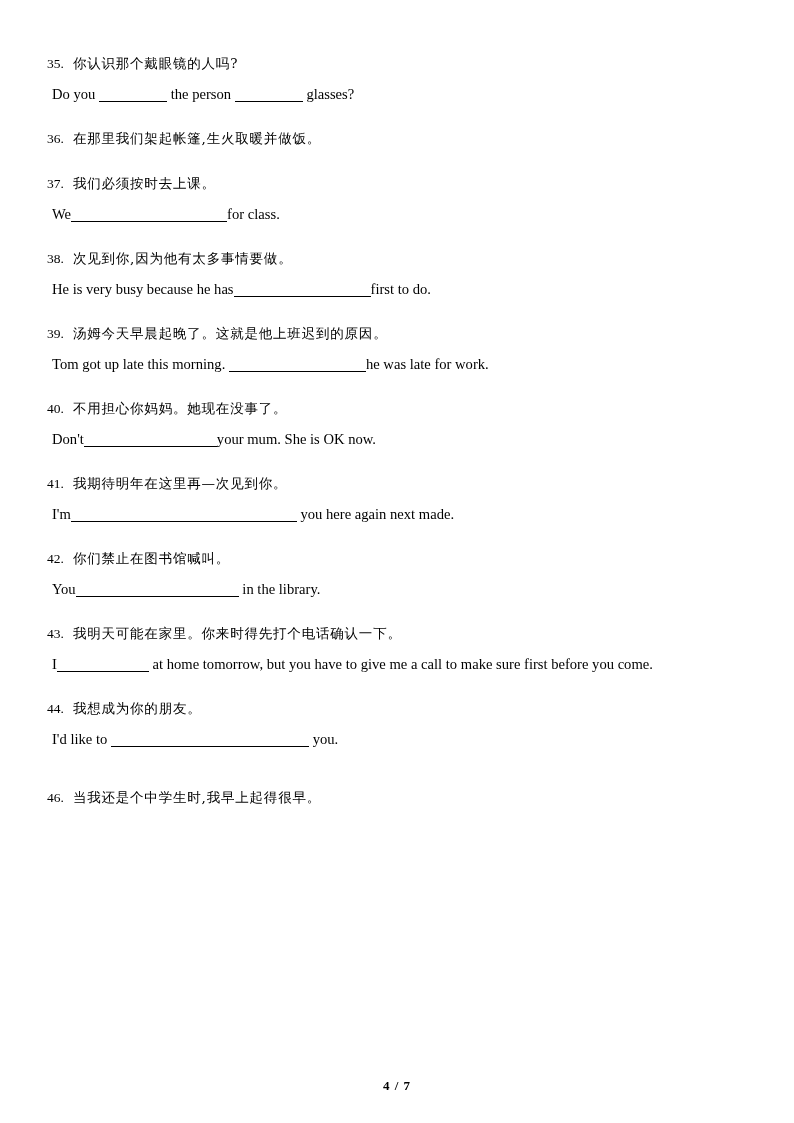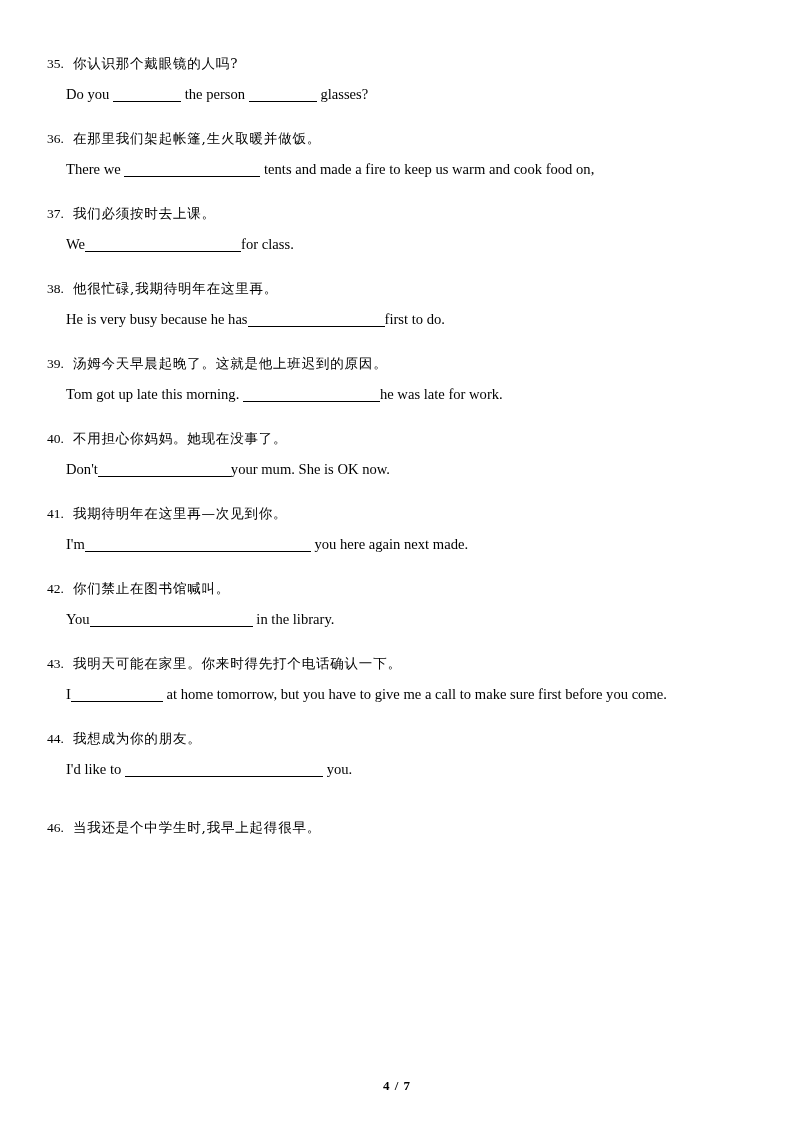--- a/index.html
+++ b/index.html
@@ -43,21 +43,21 @@
   }
   .zh-num {
     font-family: "Liberation Serif", "DejaVu Serif", serif;
     letter-spacing: 0;
   }
   .zh-gap {
     display: inline-block;
     width: 9px;
   }
   .en-line {
-    margin-left: 19px;
+    margin-left: 5px;
     font-family: "Liberation Serif", "DejaVu Serif", serif;
     font-size: 14.6px;
     line-height: 30px;
     white-space: nowrap;
   }
   .item-spacer { height: 14px; }
 
   
   .blank {
     display: inline-block;
@@ -84,30 +84,29 @@
 
 <div class="page">
   <div class="content">
       <div class="item">
         <div class="zh-line"><span class="zh-num">35.</span><span class="zh-gap"></span><span>你认识那个戴眼镜的人吗?</span></div>
         <div class="en-line"><span>Do you</span>&nbsp;<span class="blank" style="width: 68px;"></span>&nbsp;<span>the person</span>&nbsp;<span class="blank" style="width: 68px;"></span>&nbsp;<span>glasses?</span></div>
       </div>
       <div class="item-spacer"></div>
       <div class="item">
         <div class="zh-line"><span class="zh-num">36.</span><span class="zh-gap"></span><span>在那里我们架起帐篷,生火取暖并做饭。</span></div>
-        <div class="en-line"><span>There we</span>&nbsp;<span class="blank" style="width: 136px;"></span>&nbsp;<span>tents and made a fire to keep us warm and cook food on,</span></div>
       </div>
       <div class="item-spacer"></div>
       <div class="item">
         <div class="zh-line"><span class="zh-num">37.</span><span class="zh-gap"></span><span>我们必须按时去上课。</span></div>
         <div class="en-line"><span>We</span><span class="blank" style="width: 156px;"></span><span>for class.</span></div>
       </div>
       <div class="item-spacer"></div>
       <div class="item">
-        <div class="zh-line"><span class="zh-num">38.</span><span class="zh-gap"></span><span>他很忙碌,我期待明年在这里再。</span></div>
+        <div class="zh-line"><span class="zh-num">38.</span><span class="zh-gap"></span><span>次见到你,因为他有太多事情要做。</span></div>
         <div class="en-line"><span>He is very busy because he has</span><span class="blank" style="width: 137px;"></span><span>first to do.</span></div>
       </div>
       <div class="item-spacer"></div>
       <div class="item">
         <div class="zh-line"><span class="zh-num">39.</span><span class="zh-gap"></span><span>汤姆今天早晨起晚了。这就是他上班迟到的原因。</span></div>
         <div class="en-line"><span>Tom got up late this morning.</span>&nbsp;<span class="blank" style="width: 137px;"></span><span>he was late for work.</span></div>
       </div>
       <div class="item-spacer"></div>
       <div class="item">
         <div class="zh-line"><span class="zh-num">40.</span><span class="zh-gap"></span><span>不用担心你妈妈。她现在没事了。</span></div>

